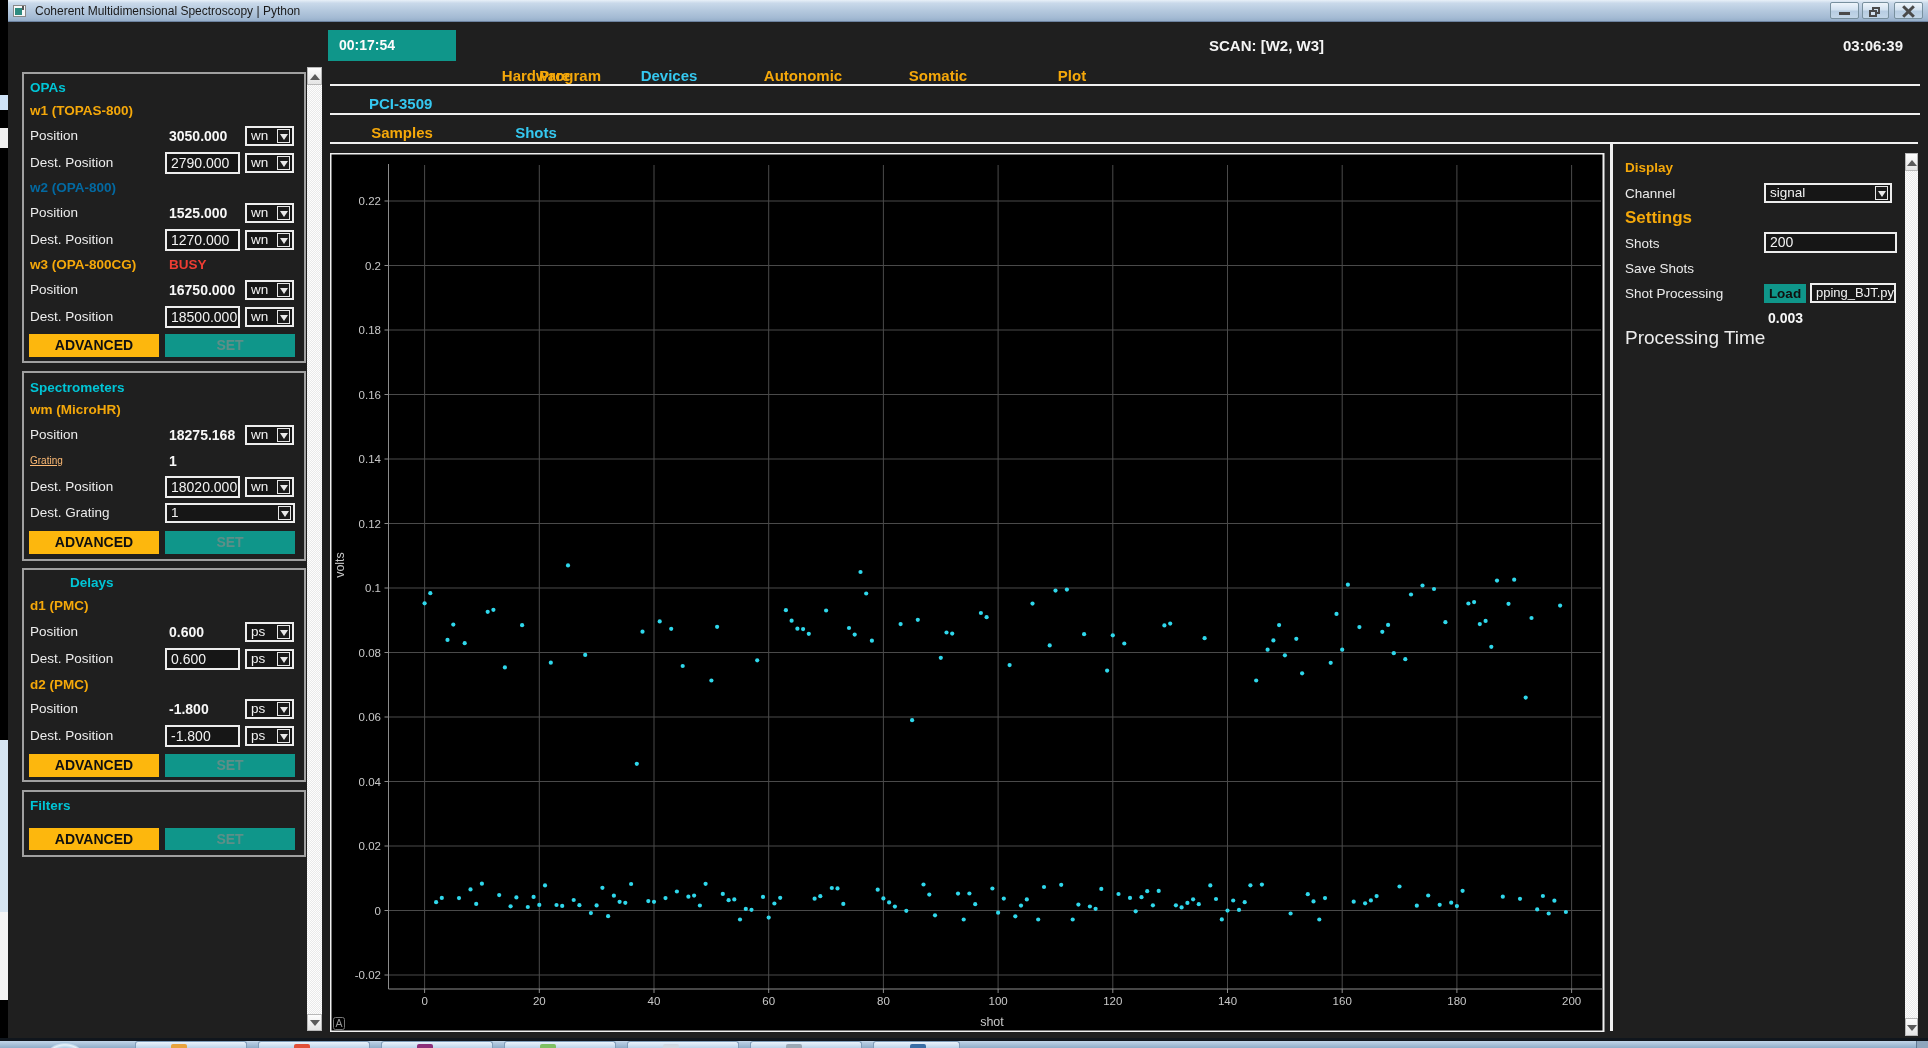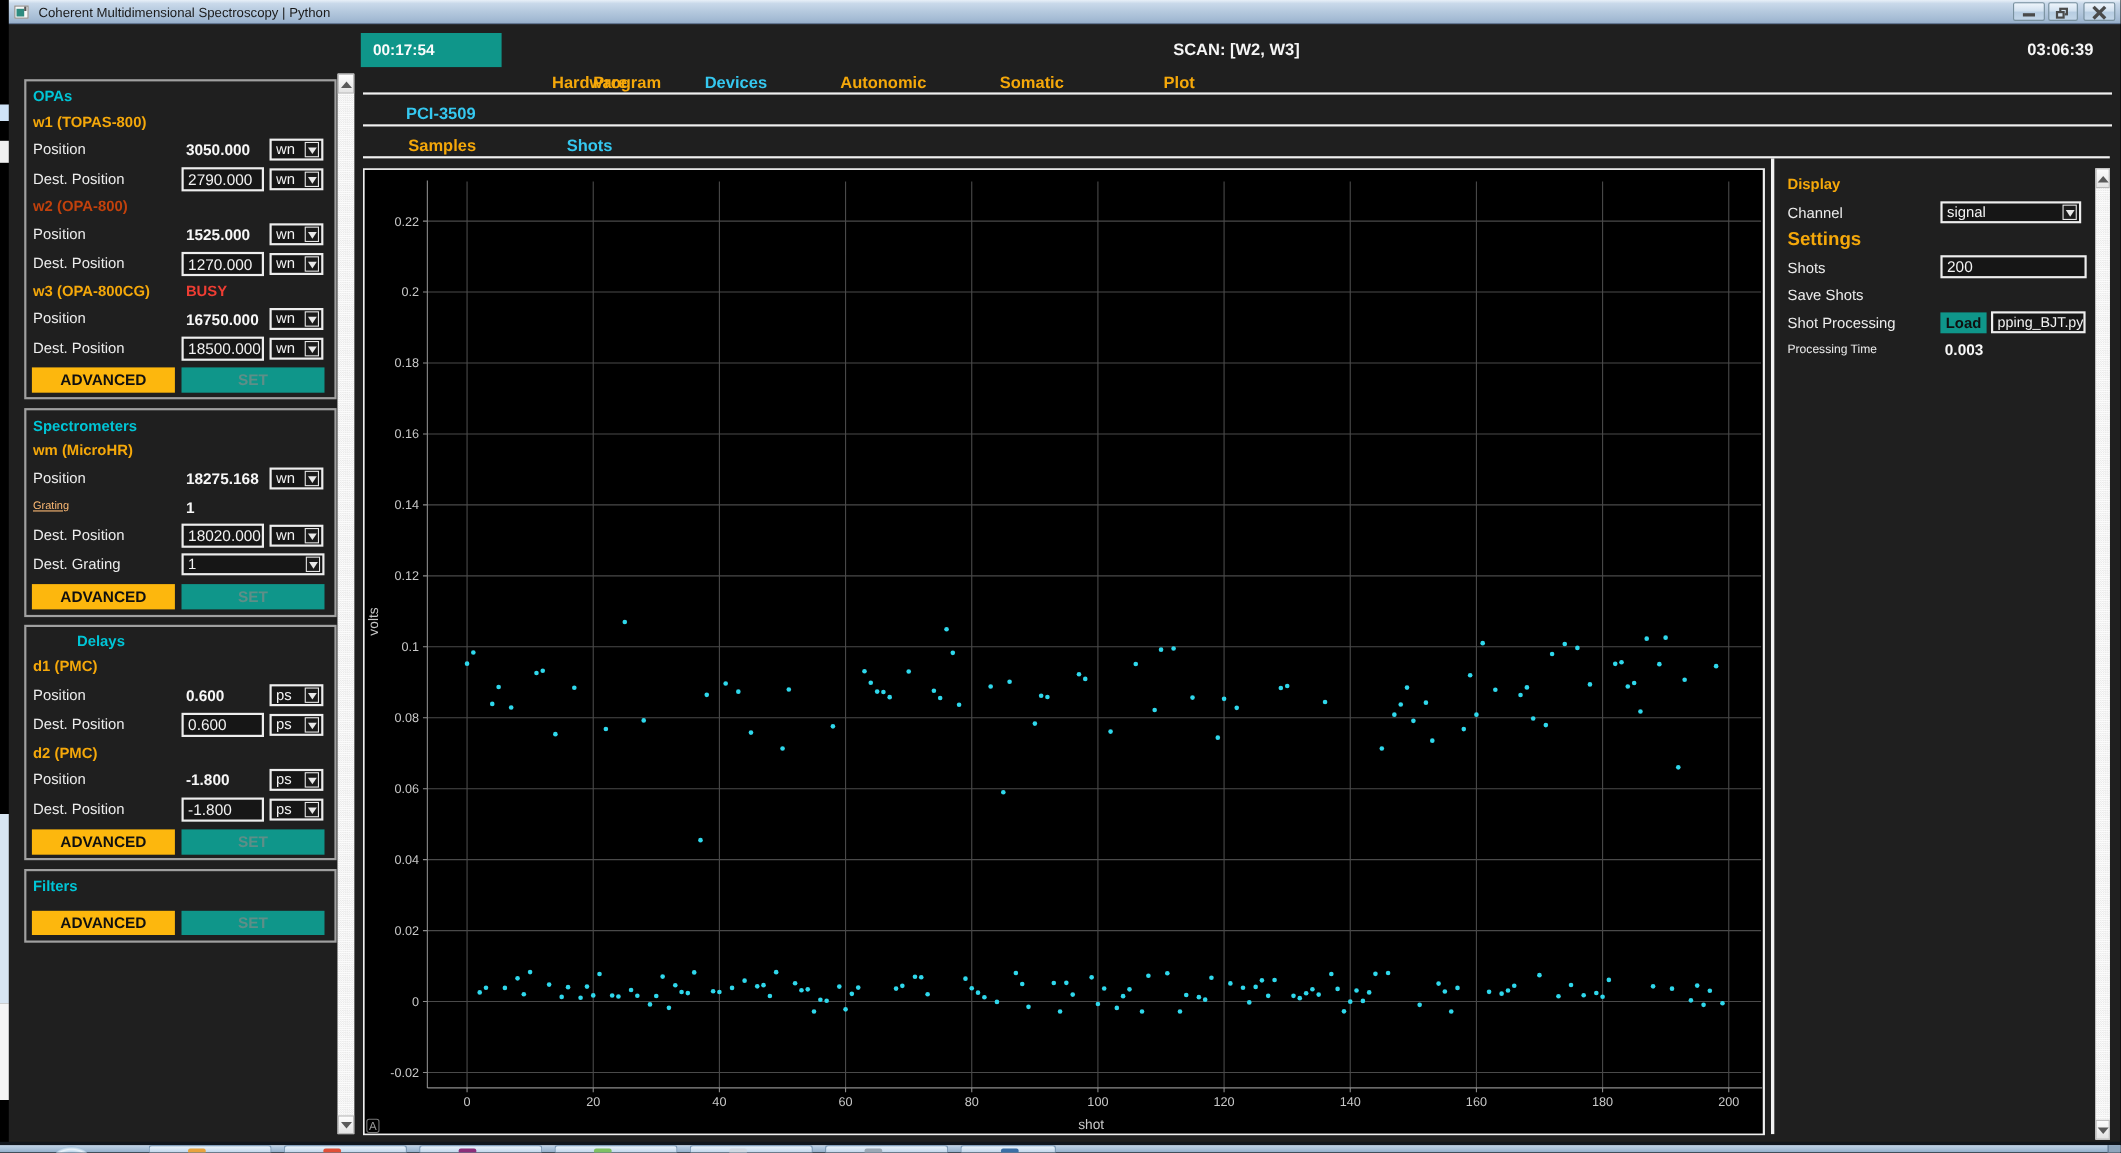--- a/index.html
+++ b/index.html
@@ -16,21 +16,21 @@
     </div>
 <div style="position:absolute;left:1862px;top:2px;width:27px;height:17px;background:linear-gradient(#eef5fb 0%,#d3e2f0 45%,#b7cde2 55%,#c3d6e8 100%);border:1px solid #78909e;border-radius:2px">
       <div style="position:absolute;left:9px;top:4px;width:8px;height:7px;border:2px solid #4a4a4a"></div>
       <div style="position:absolute;left:6px;top:7px;width:8px;height:7px;border:2px solid #4a4a4a;background:#d3e2f0"></div>
     </div>
 <div style="position:absolute;left:1894px;top:2px;width:29px;height:17px;background:linear-gradient(#eef5fb 0%,#d3e2f0 45%,#b7cde2 55%,#c3d6e8 100%);border:1px solid #78909e;border-radius:2px">
       <div style="position:absolute;left:6px;top:7px;width:15px;height:3px;background:#4a4a4a;transform:rotate(45deg)"></div>
       <div style="position:absolute;left:6px;top:7px;width:15px;height:3px;background:#4a4a4a;transform:rotate(-45deg)"></div>
     </div>
 <div style="position:absolute;left:328px;top:30px;width:128px;height:31px;background:#0f968a;color:#fcfcfc;font-weight:bold;font-size:14px;line-height:31px;padding-left:11px">00:17:54</div>
-<div style="position:absolute;left:924px;top:36px;width:400px;height:20px;line-height:20px;text-align:center;font-size:15px;color:#f5f5f5;font-weight:bold;white-space:nowrap">SCAN: [W2, W3]</div>
+<div style="position:absolute;left:924px;top:36px;width:400px;height:20px;line-height:20px;text-align:right;font-size:15px;color:#f5f5f5;font-weight:bold;white-space:nowrap">SCAN: [W2, W3]</div>
 <div style="position:absolute;left:1843px;top:36px;height:20px;line-height:20px;font-size:15px;color:#f5f5f5;font-weight:bold;white-space:nowrap;">03:06:39</div>
 <div style="position:absolute;left:201px;top:66px;width:400px;height:20px;line-height:20px;text-align:right;font-size:15px;color:#f5a80a;font-weight:bold;white-space:nowrap">Program</div>
 <div style="position:absolute;left:336px;top:66px;width:400px;height:20px;line-height:20px;text-align:center;font-size:15px;color:#f5a80a;font-weight:bold;white-space:nowrap">Hardware</div>
 <div style="position:absolute;left:469px;top:66px;width:400px;height:20px;line-height:20px;text-align:center;font-size:15px;color:#35c8f0;font-weight:bold;white-space:nowrap">Devices</div>
 <div style="position:absolute;left:603px;top:66px;width:400px;height:20px;line-height:20px;text-align:center;font-size:15px;color:#f5a80a;font-weight:bold;white-space:nowrap">Autonomic</div>
 <div style="position:absolute;left:738px;top:66px;width:400px;height:20px;line-height:20px;text-align:center;font-size:15px;color:#f5a80a;font-weight:bold;white-space:nowrap">Somatic</div>
 <div style="position:absolute;left:872px;top:66px;width:400px;height:20px;line-height:20px;text-align:center;font-size:15px;color:#f5a80a;font-weight:bold;white-space:nowrap">Plot</div>
 <div style="position:absolute;left:330px;top:84px;width:1590px;height:2px;background:#f0f0f0"></div>
 <div style="position:absolute;left:369px;top:94px;height:20px;line-height:20px;font-size:15px;color:#35c8f0;font-weight:bold;white-space:nowrap;">PCI-3509</div>
 <div style="position:absolute;left:330px;top:113px;width:1590px;height:2px;background:#f0f0f0"></div>
@@ -49,21 +49,21 @@
       </div>
     </div>
 <div style="position:absolute;left:30px;top:153px;height:20px;line-height:20px;font-size:13.5px;color:#ececec;font-weight:normal;white-space:nowrap;">Dest. Position</div>
     <div style="position:absolute;left:165px;top:152px;width:75px;height:22px;border:2px solid #ededed;background:#161616;font-size:14px;color:#f2f2f2;line-height:18px;padding-left:4px;white-space:nowrap;overflow:hidden">2790.000</div>
     <div style="position:absolute;left:245px;top:153px;width:49px;height:20px;border:2px solid #ededed;background:#161616">
       <div style="position:absolute;left:4px;top:0;right:16px;height:16px;line-height:16px;font-size:13.5px;color:#f2f2f2;overflow:hidden">wn</div>
       <div style="position:absolute;right:2px;top:1px;width:13px;height:14px;border:1px solid #e6e6e6;background:#1b1b1b">
         <div style="position:absolute;left:2px;top:4px;width:0;height:0;border-left:4.5px solid transparent;border-right:4.5px solid transparent;border-top:6px solid #e8e8e8"></div>
       </div>
     </div>
-<div style="position:absolute;left:30px;top:178px;height:20px;line-height:20px;font-size:13.5px;color:#c2410c;font-weight:bold;white-space:nowrap;text-align:center;">w2 (OPA-800)</div>
+<div style="position:absolute;left:30px;top:178px;height:20px;line-height:20px;font-size:13.5px;color:#0369a1;font-weight:bold;white-space:nowrap;text-align:center;">w2 (OPA-800)</div>
 <div style="position:absolute;left:30px;top:203px;height:20px;line-height:20px;font-size:13.5px;color:#ececec;font-weight:normal;white-space:nowrap;">Position</div>
     <div style="position:absolute;left:169px;top:203px;height:20px;line-height:20px;font-size:14px;color:#f7f7f7;font-weight:bold;white-space:nowrap;">1525.000</div>
     <div style="position:absolute;left:245px;top:203px;width:49px;height:20px;border:2px solid #ededed;background:#161616">
       <div style="position:absolute;left:4px;top:0;right:16px;height:16px;line-height:16px;font-size:13.5px;color:#f2f2f2;overflow:hidden">wn</div>
       <div style="position:absolute;right:2px;top:1px;width:13px;height:14px;border:1px solid #e6e6e6;background:#1b1b1b">
         <div style="position:absolute;left:2px;top:4px;width:0;height:0;border-left:4.5px solid transparent;border-right:4.5px solid transparent;border-top:6px solid #e8e8e8"></div>
       </div>
     </div>
 <div style="position:absolute;left:30px;top:230px;height:20px;line-height:20px;font-size:13.5px;color:#ececec;font-weight:normal;white-space:nowrap;">Dest. Position</div>
     <div style="position:absolute;left:165px;top:229px;width:75px;height:22px;border:2px solid #ededed;background:#161616;font-size:14px;color:#f2f2f2;line-height:18px;padding-left:4px;white-space:nowrap;overflow:hidden">1270.000</div>
@@ -416,21 +416,21 @@
         <div style="position:absolute;left:2px;top:4px;width:0;height:0;border-left:4.5px solid transparent;border-right:4.5px solid transparent;border-top:6px solid #e8e8e8"></div>
       </div>
     </div>
 <div style="position:absolute;left:1625px;top:208px;height:20px;line-height:20px;font-size:17px;color:#f5a80a;font-weight:bold;white-space:nowrap;">Settings</div>
 <div style="position:absolute;left:1625px;top:234px;height:20px;line-height:20px;font-size:13.5px;color:#ececec;font-weight:normal;white-space:nowrap;">Shots</div>
 <div style="position:absolute;left:1764px;top:232px;width:133px;height:21px;border:2px solid #ededed;background:#161616;font-size:14px;color:#f2f2f2;line-height:17px;padding-left:4px;white-space:nowrap;overflow:hidden">200</div>
 <div style="position:absolute;left:1625px;top:259px;height:20px;line-height:20px;font-size:13.5px;color:#ececec;font-weight:normal;white-space:nowrap;">Save Shots</div>
 <div style="position:absolute;left:1625px;top:284px;height:20px;line-height:20px;font-size:13.5px;color:#ececec;font-weight:normal;white-space:nowrap;">Shot Processing</div>
 <div style="position:absolute;left:1764px;top:284px;width:42px;height:19px;background:#0f968a;color:#101010;font-weight:bold;font-size:13.5px;text-align:center;line-height:19px">Load</div>
 <div style="position:absolute;left:1810px;top:283px;width:86px;height:20px;border:2px solid #ededed;background:#161616;font-size:13px;color:#f2f2f2;line-height:16px;padding-left:4px;white-space:nowrap;overflow:hidden">pping_BJT.py</div>
-<div style="position:absolute;left:1625px;top:308px;height:20px;line-height:20px;font-size:11px;color:#ececec;font-weight:normal;white-space:nowrap;">Processing Time</div>
+<div style="position:absolute;left:1625px;top:328px;height:20px;line-height:20px;font-size:19px;color:#ececec;font-weight:normal;white-space:nowrap;">Processing Time</div>
 <div style="position:absolute;left:1768px;top:308px;height:20px;line-height:20px;font-size:14px;color:#f7f7f7;font-weight:bold;white-space:nowrap;">0.003</div>
 <div style="position:absolute;left:1905px;top:153px;width:13px;height:883px;background:#fbfbfb;background-image:conic-gradient(#e9e9e9 25%,#fdfdfd 0 50%,#e9e9e9 0 75%,#fdfdfd 0);background-size:2px 2px"></div>
 <div style="position:absolute;left:1905px;top:153px;width:13px;height:18px;background:linear-gradient(#fdfdfd,#e4e4e4);border:1px solid #b8b8b8">
       <div style="position:absolute;left:1px;top:6px;width:0;height:0;border-left:5px solid transparent;border-right:5px solid transparent;border-bottom:6px solid #5a5a5a"></div>
     </div>
 <div style="position:absolute;left:1905px;top:1018px;width:13px;height:18px;background:linear-gradient(#fdfdfd,#e4e4e4);border:1px solid #b8b8b8">
       <div style="position:absolute;left:1px;top:6px;width:0;height:0;border-left:5px solid transparent;border-right:5px solid transparent;border-top:6px solid #5a5a5a"></div>
     </div>
 <div style="position:absolute;left:0px;top:1038px;width:1928px;height:3px;background:#10161d"></div>
 <div style="position:absolute;left:0px;top:1041px;width:1928px;height:7px;background:linear-gradient(#c2d5e8,#8fadc9)"></div>

